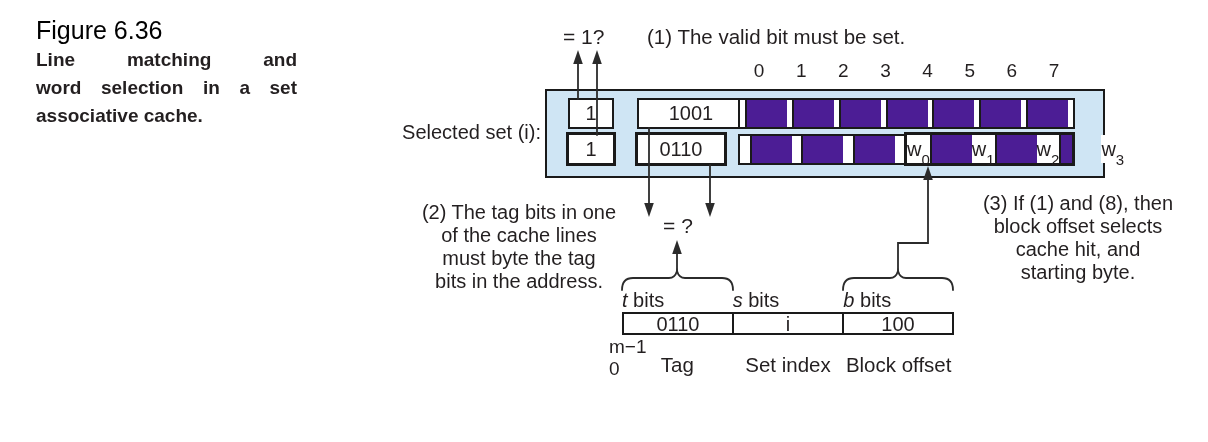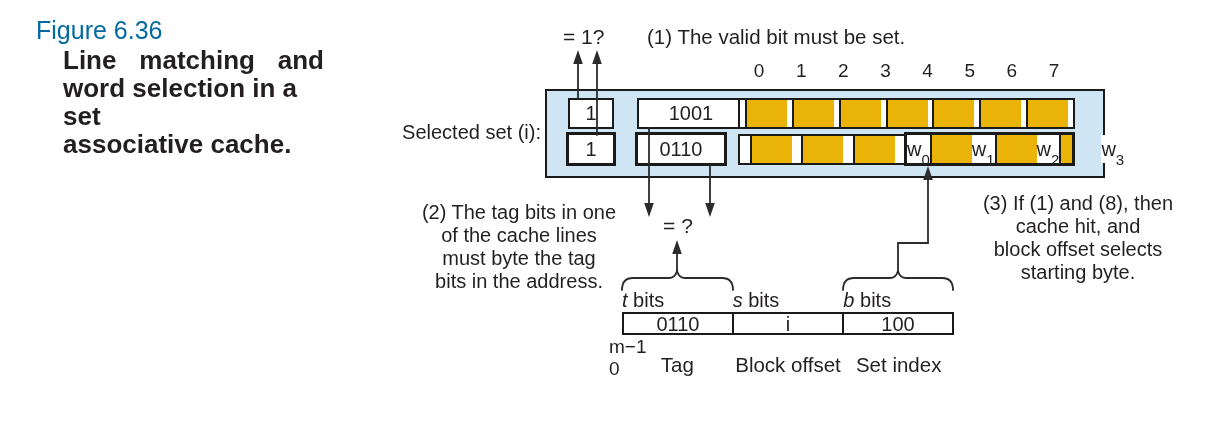--- a/index.html
+++ b/index.html
@@ -1,30 +1,30 @@
 <!DOCTYPE html>
 <html><head>
 <meta charset="utf-8">
 <style>
   html,body{margin:0;padding:0;}
   body{background:#ffffff;font-family:"Liberation Sans", sans-serif;color:#231f20;}
   #canvas{position:relative;width:1208px;height:442px;background:#ffffff;overflow:hidden;}
   .abs{position:absolute;}
   
-  .fig-label{left:36px;top:16px;font-size:25px;color:#0369a1;}
-  .fig-title{left:36px;top:46px;width:261px;font-size:26px;font-weight:bold;line-height:28px;color:#231f20;margin-left:27px;}
+  .fig-label{left:36px;top:16px;font-size:25px;color:#000000;}
+  .fig-title{left:36px;top:46px;width:261px;font-size:19px;font-weight:bold;line-height:28px;color:#231f20;}
   .fig-title .jline{display:block;text-align-last:justify;}
   .fig-title .lline{display:block;text-align-last:left;}
   
   .note{font-size:20px;line-height:23px;color:#231f20;}
   .center{text-align:center;}
   .right{text-align:right;}
   
   .set-box{left:545px;top:89px;width:560px;height:89px;background:#cfe5f4;border:2px solid #1a1a1a;box-sizing:border-box;}
-  .cellrow{display:flex;box-sizing:border-box;border:2px solid #1a1a1a;background:#eab308;gap:40px;}
+  .cellrow{display:flex;box-sizing:border-box;border:2px solid #1a1a1a;background:#4c1d95;gap:40px;}
   .cellrow .cell{flex:1;border-right:2px solid #1a1a1a;background:#ffffff;display:flex;align-items:center;justify-content:center;font-size:20px;}
   .cellrow .cell:last-child{border-right:none;}
   .thick{border:3px solid #1a1a1a !important;}
   .vbox{box-sizing:border-box;background:#ffffff;border:2px solid #1a1a1a;display:flex;align-items:center;justify-content:center;font-size:20px;}
   .hdr-row{display:flex;}
   .hdr-row span{flex:1;text-align:center;font-size:19px;}
   sub.wsub{font-size:15px;position:relative;top:4px;line-height:0;}
   
   .addr-box{left:622px;top:312px;width:332px;height:23px;display:flex;box-sizing:border-box;border:2px solid #1a1a1a;background:#fff;}
   .addr-box .cell{flex:1;border-right:2px solid #1a1a1a;display:flex;align-items:center;justify-content:center;font-size:20px;line-height:18px;}
@@ -106,22 +106,22 @@
 
   <div class="abs note center txt" style="left:384px;top:201px;width:270px;">
     <div>(2) The tag bits in one</div>
     <div>of the cache lines</div>
     <div>must byte the tag</div>
     <div>bits in the address.</div>
   </div>
 
   <div class="abs note center txt" style="left:955px;top:192px;width:246px;">
     <div>(3) If (1) and (8), then</div>
+    <div>block offset selects</div>
     <div>cache hit, and</div>
-    <div>block offset selects</div>
     <div>starting byte.</div>
   </div>
 
   <div class="abs note center txt" style="left:650px;top:214px;width:56px;font-size:21px;">= ?</div>
 
   <div class="abs bits-row txt">
     <span><i class="it">t</i><span> bits</span></span>
     <span><i class="it">s</i><span> bits</span></span>
     <span><i class="it">b</i><span> bits</span></span>
   </div>
@@ -132,22 +132,22 @@
     <div class="cell">100</div>
   </div>
 
   <div class="abs range-row txt">
     <span>m−1</span>
     <span>0</span>
   </div>
 
   <div class="abs flabels txt">
     <span>Tag</span>
+    <span>Set index</span>
     <span>Block offset</span>
-    <span>Set index</span>
   </div>
 
   <svg class="overlay" width="1208" height="442" viewBox="0 0 1208 442">
     <g stroke="#2b2b2b" stroke-width="1.8" fill="none" stroke-linecap="round">
 
       <line x1="578" y1="63" x2="578" y2="99"></line>
       <line x1="597" y1="63" x2="597" y2="135"></line>
 
       <line x1="649" y1="128" x2="649" y2="205"></line>
       <line x1="710" y1="165" x2="710" y2="205"></line>

